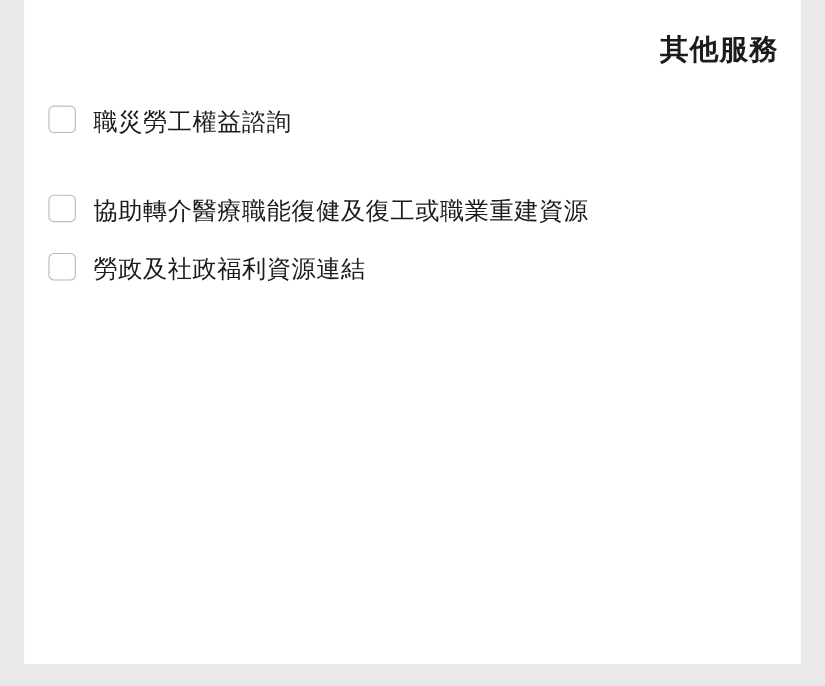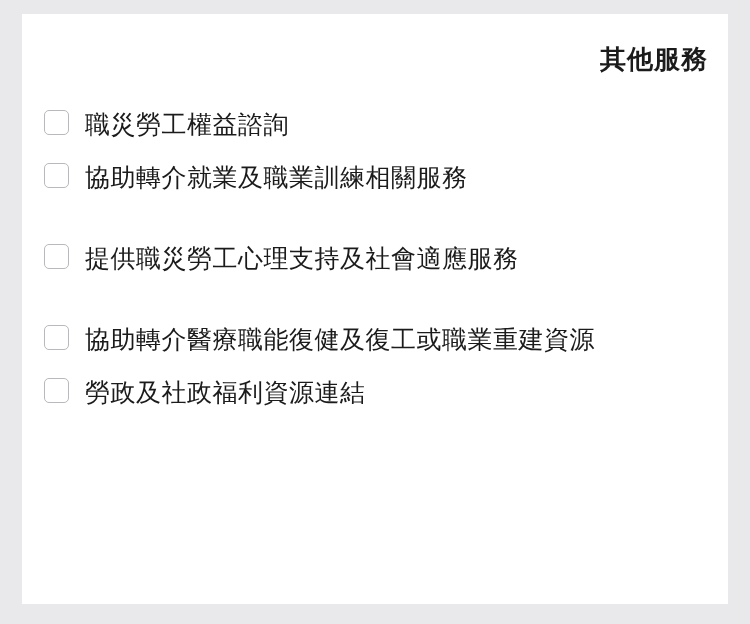--- a/index.html
+++ b/index.html
@@ -16,21 +16,21 @@
   .screen {
     position: relative;
     width: 750px;
     height: 624px;
     background: #e9e9ec;
   }
   
   .panel {
     position: absolute;
     left: 22px;
-    top: 14px;
+    top: 0;
     width: 706px;
     height: 604px;
     background: #ffffff;
     box-sizing: border-box;
   }
   .section-title {
     text-align: right;
     font-size: 26px;
     font-weight: bold;
     color: #1b1b1b;
@@ -57,21 +57,21 @@
     flex: 0 0 auto;
     width: 25px;
     height: 25px;
     border: 1.6px solid #b9b9bd;
     border-radius: 5px;
     background: #fff;
     margin: 5px 16px 0 22px;
     box-sizing: border-box;
   }
   .opt-label {
-    font-size: 25px;
+    font-size: 22px;
     line-height: 39px;
     color: #1b1b1b;
     letter-spacing: 0.5px;
     max-width: 540px;
     word-break: break-all;
   }
   
   .bottom-strip {
     position: absolute;
     left: 0;
@@ -103,31 +103,23 @@
   <div class="panel">
     <div class="section-title">其他服務</div>
 
     <div class="options">
 
       <div class="opt-group">
         <div class="option">
           <span class="checkbox"></span>
           <span class="opt-label">職災勞工權益諮詢</span>
         </div>
-        <div class="option">
-          <span class="checkbox"></span>
-          <span class="opt-label">協助轉介就業及職業訓練相關服務</span>
-        </div>
       </div>
 
       <div class="opt-group">
-        <div class="option">
-          <span class="checkbox"></span>
-          <span class="opt-label">提供職災勞工心理支持及社會適應服務</span>
-        </div>
       </div>
 
       <div class="opt-group">
         <div class="option">
           <span class="checkbox"></span>
           <span class="opt-label">協助轉介醫療職能復健及復工或職業重建資源</span>
         </div>
         <div class="option">
           <span class="checkbox"></span>
           <span class="opt-label">勞政及社政福利資源連結</span>

